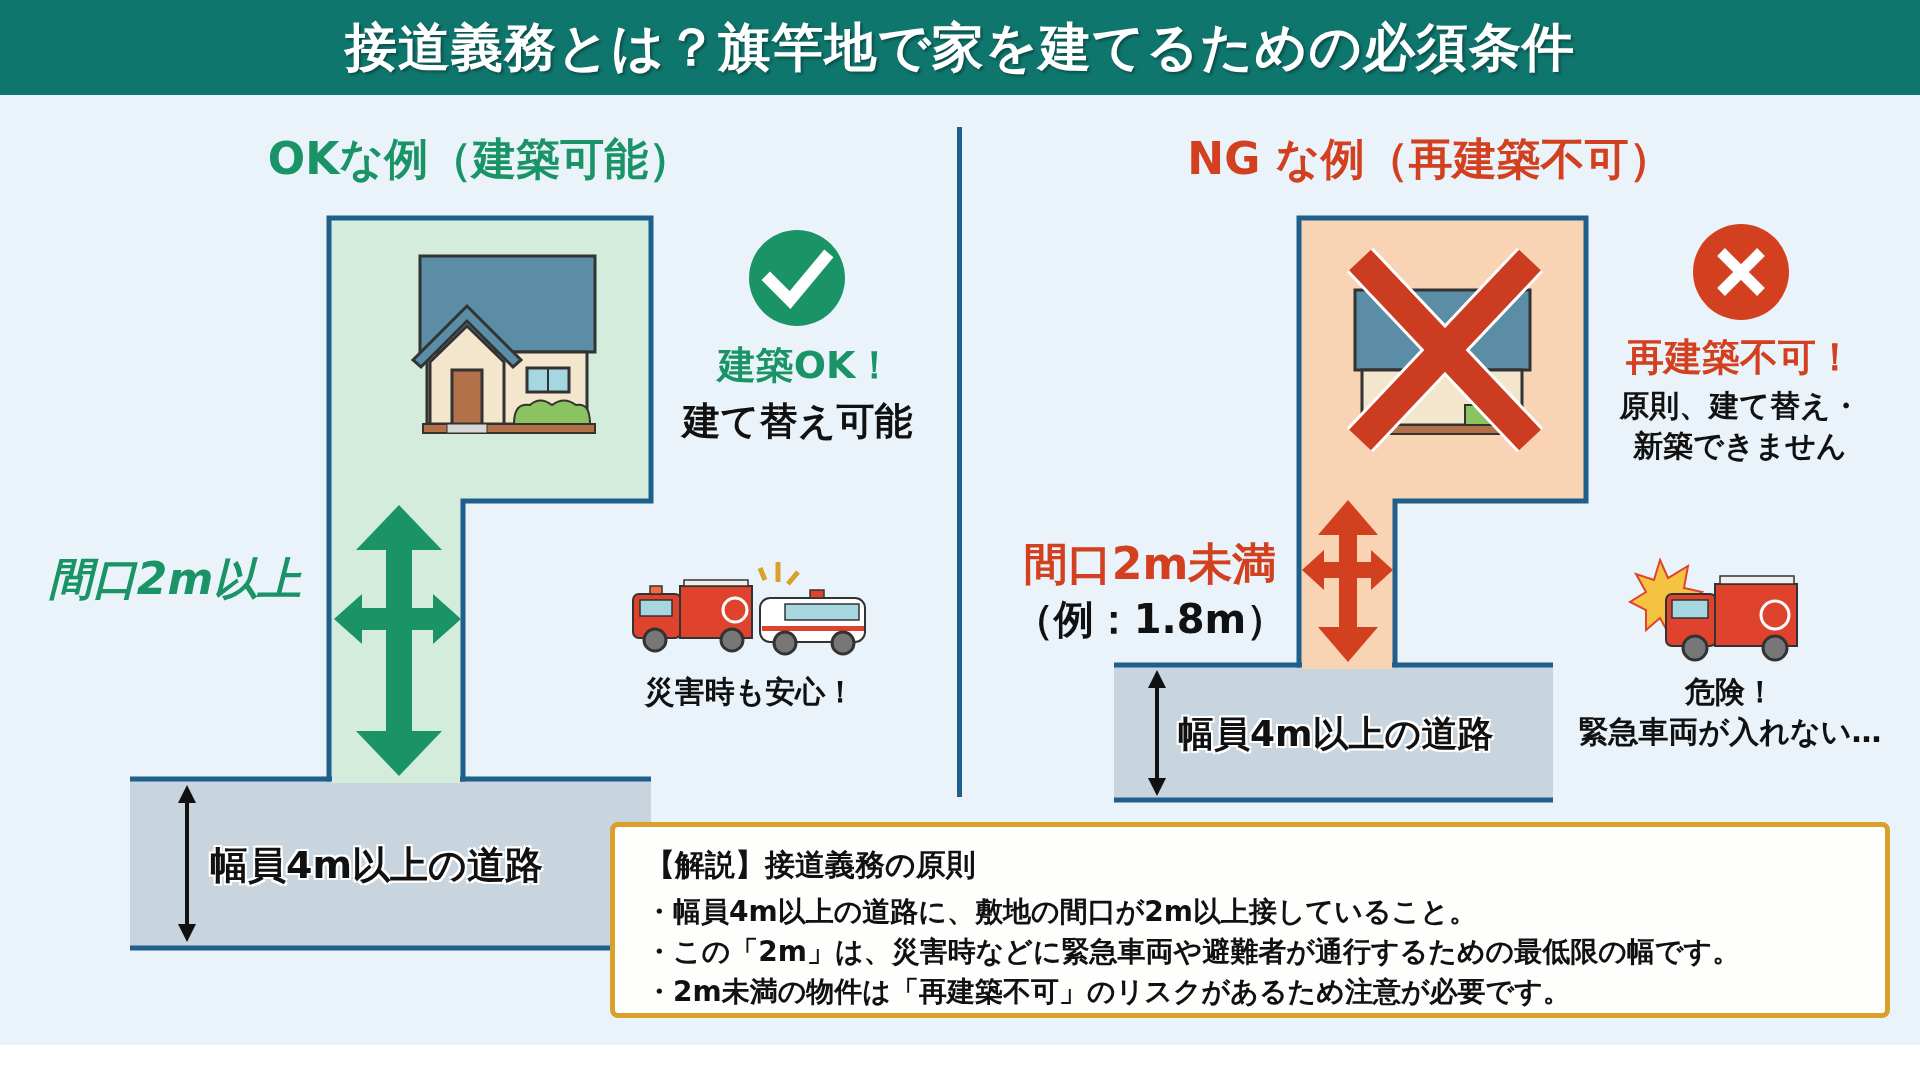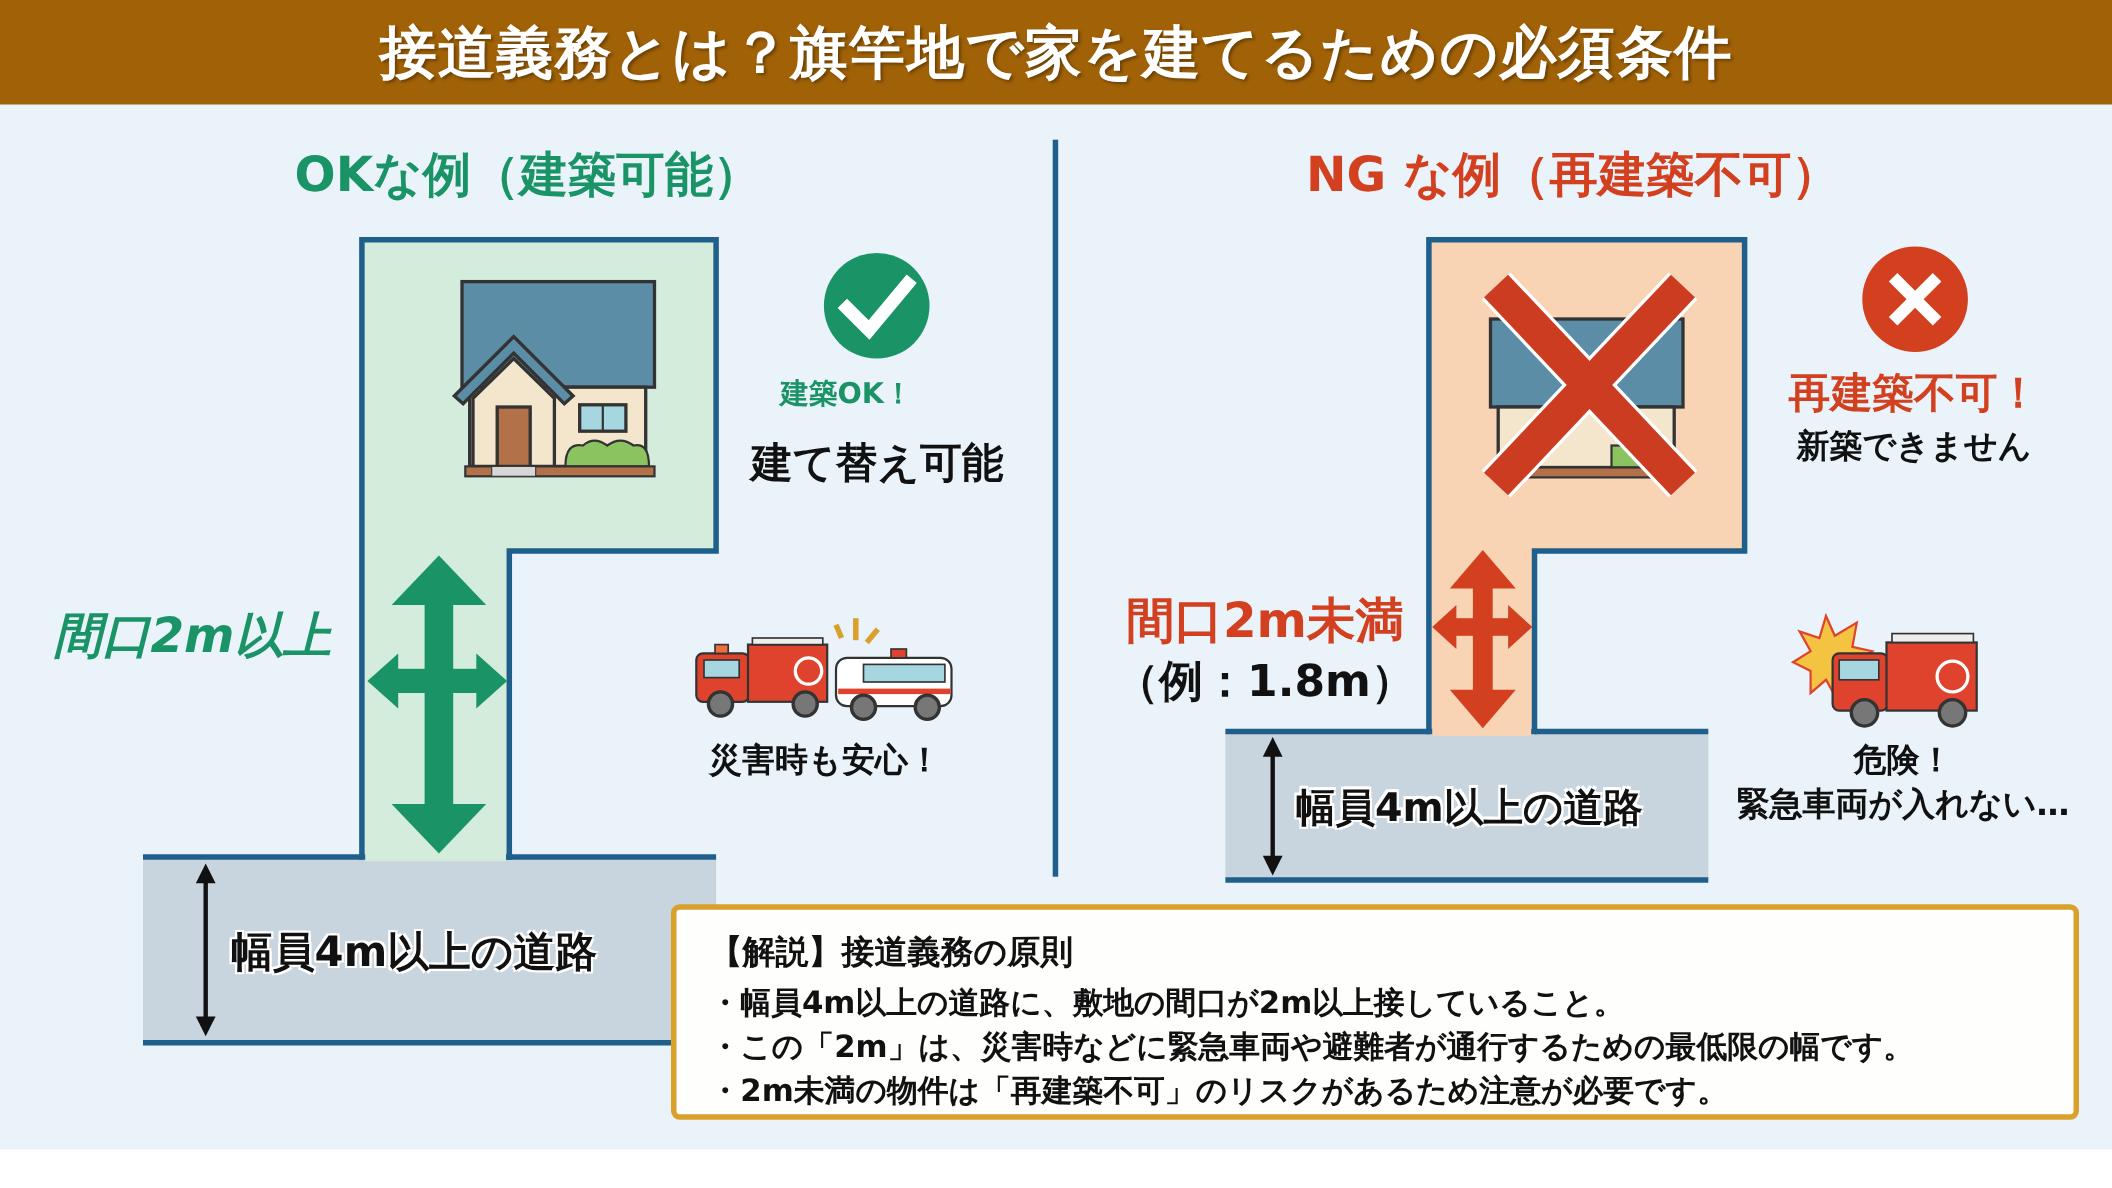--- a/index.html
+++ b/index.html
@@ -1,18 +1,18 @@
 <!DOCTYPE html>
 <html><head>
 <meta charset="utf-8">
 <style>
   html,body{margin:0;padding:0;}
   body{width:1920px;height:1080px;position:relative;overflow:hidden;background:#ffffff;font-family:"DejaVu Sans","Liberation Sans",sans-serif;}
   .canvas{position:absolute;left:0;top:0;width:1920px;height:1045px;background:#e9f3f9;}
-  .header{position:absolute;left:0;top:0;width:1920px;height:95px;background:#a16207;display:flex;align-items:center;justify-content:center;}
+  .header{position:absolute;left:0;top:0;width:1920px;height:95px;background:#0f766e;display:flex;align-items:center;justify-content:center;}
   .header h1{margin:0;color:#ffffff;font-size:52px;font-weight:bold;letter-spacing:1px;text-shadow:2px 2px 3px rgba(0,0,0,0.35);}
   .divider{position:absolute;left:957px;top:127px;width:5px;height:670px;background:#1f5f8b;}
   .section-title{position:absolute;top:130px;font-size:44px;font-weight:bold;text-align:center;}
   .ok-title{left:200px;width:560px;color:#1a9467;}
   .ng-title{left:1150px;width:560px;color:#d2401f;}
   .abs{position:absolute;}
   .center{text-align:center;}
   .green{color:#1a9467;}
   .red{color:#d2401f;}
   .dark{color:#111;}
@@ -148,35 +148,36 @@
       <rect x="1720" y="576" width="74" height="8" fill="#eee" stroke="#333" stroke-width="1.5"></rect>
       <circle cx="1775" cy="615" r="14" fill="none" stroke="#fff" stroke-width="3"></circle>
       <circle cx="1695" cy="648" r="12" fill="#777" stroke="#333" stroke-width="3"></circle>
       <circle cx="1775" cy="648" r="12" fill="#777" stroke="#333" stroke-width="3"></circle>
     </g>
   </svg>
 
   <div class="section-title ok-title">OKな例（建築可能）</div>
   <div class="section-title ng-title">NG な例（再建築不可）</div>
 
-  <div class="abs center green" style="left:652px;top:340px;width:235px;font-size:26px;font-weight:bold;">建築OK！</div>
+  <div class="abs center green" style="left:688px;top:340px;width:235px;font-size:38px;font-weight:bold;">建築OK！</div>
   <div class="abs center dark" style="left:660px;top:396px;width:275px;font-size:38px;font-weight:bold;">建て替え可能</div>
 
   <div class="abs center green" style="left:30px;top:550px;width:290px;font-size:44px;font-weight:bold;line-height:58px;font-style:italic;">
     <div>間口2m以上</div>
   </div>
 
   <div class="abs center dark" style="left:560px;top:672px;width:380px;font-size:30px;font-weight:bold;line-height:40px;">
     <div>災害時も安心！</div>
   </div>
 
   <div class="abs dark halo" style="left:210px;top:840px;font-size:38px;font-weight:bold;">幅員4m以上の道路</div>
 
   <div class="abs center red" style="left:1600px;top:332px;width:280px;font-size:38px;font-weight:bold;">再建築不可！</div>
   <div class="abs center dark" style="left:1600px;top:386px;width:280px;font-size:30px;font-weight:bold;line-height:40px;">
+    <div>原則、建て替え・</div>
     <div>新築できません</div>
   </div>
 
   <div class="abs center red" style="left:1005px;top:535px;width:290px;font-size:44px;font-weight:bold;">間口2m未満</div>
   <div class="abs center dark" style="left:1005px;top:592px;width:290px;font-size:40px;font-weight:bold;">（例：1.8m）</div>
 
   <div class="abs center dark" style="left:1560px;top:672px;width:340px;font-size:30px;font-weight:bold;line-height:40px;">
     <div>危険！</div>
     <div>緊急車両が入れない…</div>
   </div>

